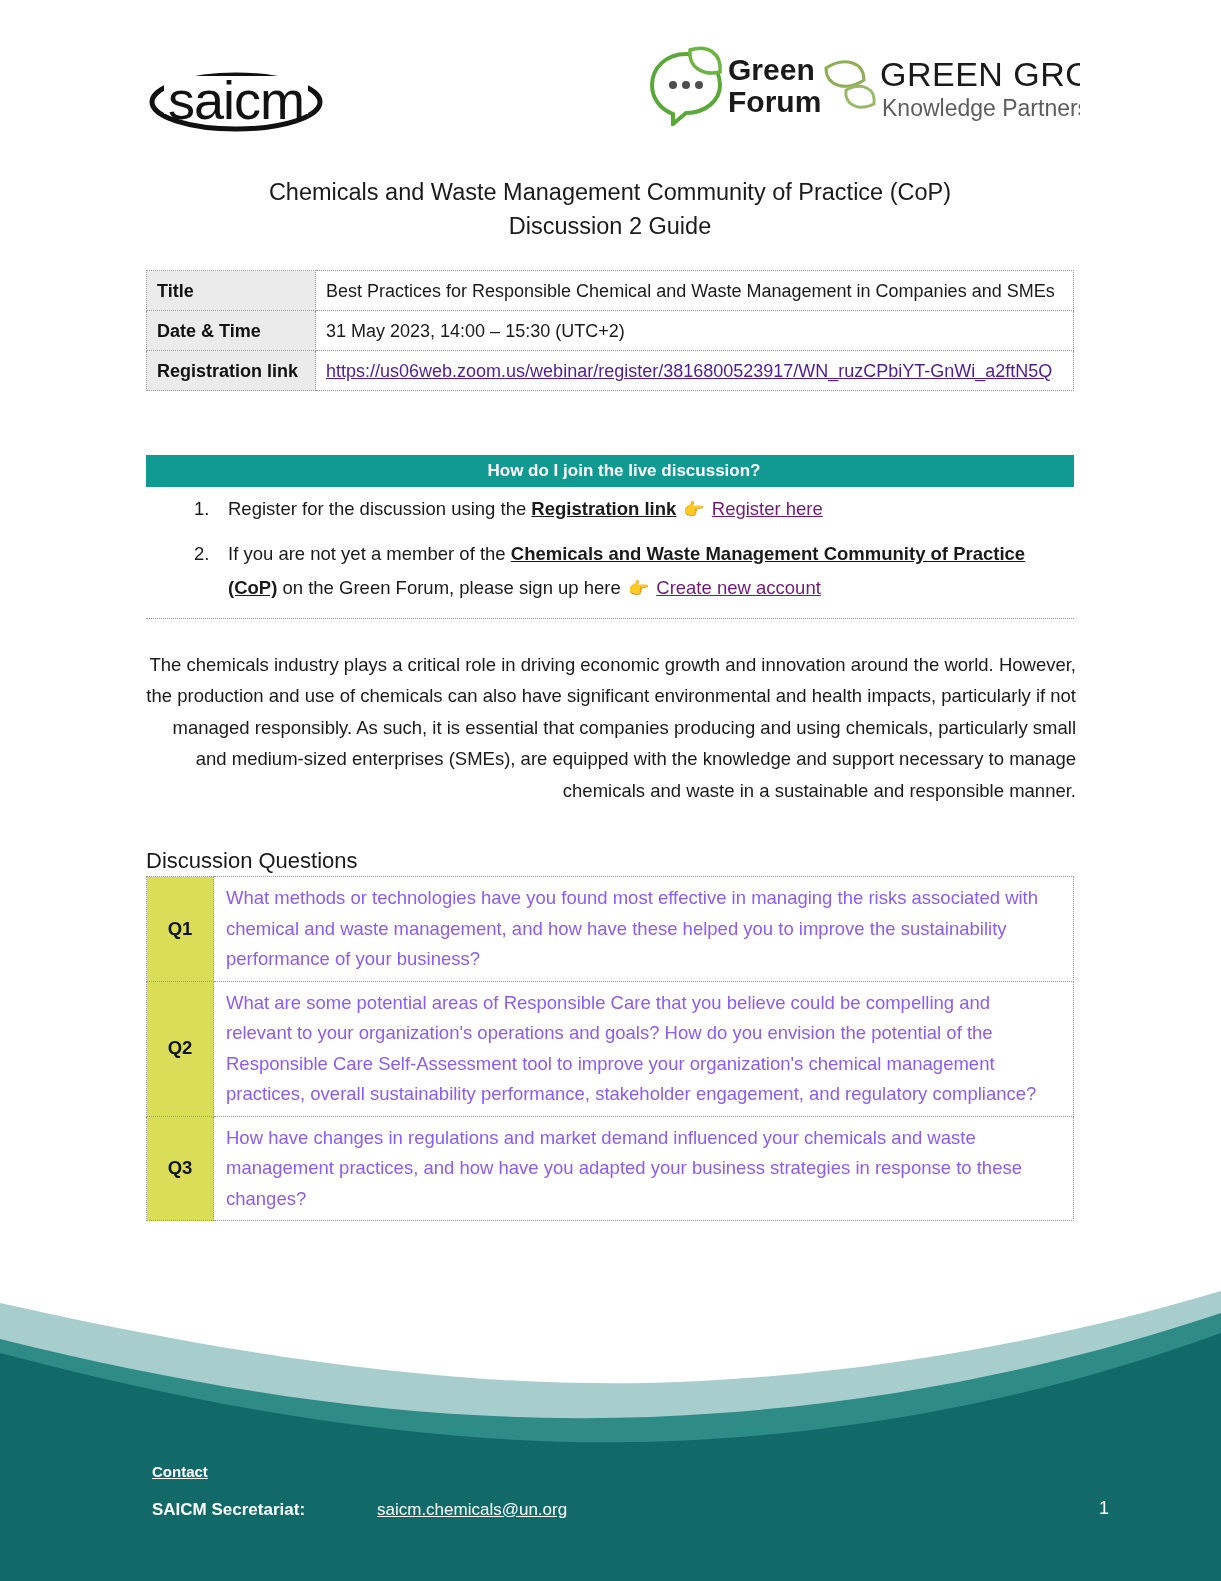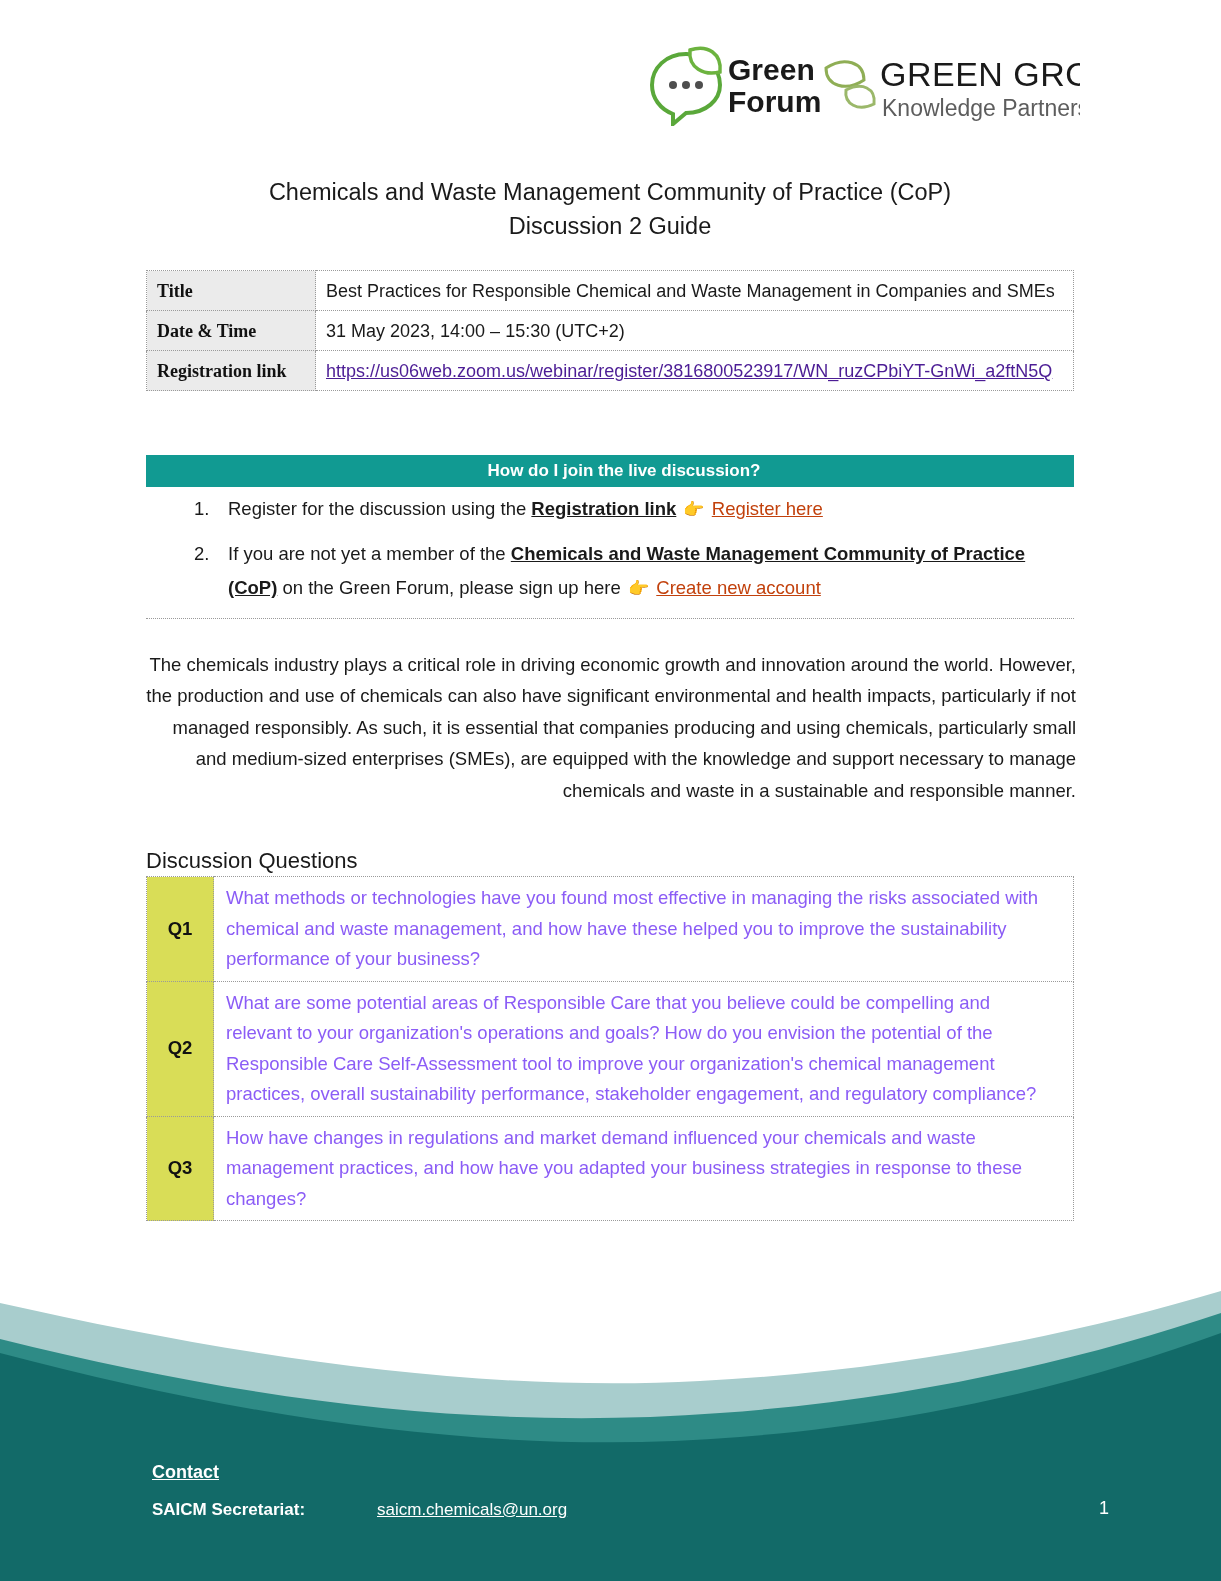--- a/index.html
+++ b/index.html
@@ -76,21 +76,20 @@
     padding: 7px 10px 6px 10px;
     vertical-align: top;
     font-size: 18px;
     line-height: 26px;
   }
   .info-table td.lbl {
     width: 148px;
     background: #ebebeb;
     font-weight: bold;
     color: #111;
-    font-family: Liberation Serif, serif;
   }
   .info-table td.val {
     background: #ffffff;
     color: #1a1a1a;
   }
   .info-table a.url {
     color: #4c1d95;
     word-break: break-all;
   }
 
@@ -129,21 +128,21 @@
   }
   .join-item:last-child { margin-bottom: 2px; }
   .join-num {
     position: absolute;
     left: 48px;
     top: 0;
     font-size: 18.5px;
   }
   .bold-u { font-weight: bold; text-decoration: underline; }
   .link-blue {
-    color: #c2410c;
+    color: #701a75;
     text-decoration: underline;
   }
   .point {
     color: #f0b429;
     font-size: 17px;
     padding: 0 2px;
   }
 
   
   .intro {
@@ -211,21 +210,21 @@
     position: absolute;
     left: 152px;
     bottom: 58px;
     color: #ffffff;
     font-size: 17px;
     line-height: 26px;
   }
   .contact-title {
     font-weight: bold;
     text-decoration: underline;
-    font-size: 18px;
+    font-size: 15px;
     margin-bottom: 12px;
     margin-top: 23px;
   }
   .contact-row { display: flex; }
   .contact-label {
     font-weight: bold;
     width: 225px;
     white-space: nowrap;
   }
   .contact-mail {
@@ -240,20 +239,28 @@
     font-size: 18px;
   }
 </style>
 </head>
 <body>
 
 <div class="page">
 
   <div class="header">
 
+    <div class="logo-saicm">
+      <svg viewBox="0 0 180 72" width="180" height="72" aria-hidden="true">
+        <ellipse cx="90" cy="38" rx="84" ry="27" fill="none" stroke="#111" stroke-width="5"></ellipse>
+        <rect x="18" y="12" width="144" height="26" fill="#ffffff"></rect>
+        <rect x="18" y="40" width="144" height="10" fill="#ffffff"></rect>
+        <text x="90" y="55" text-anchor="middle" font-family="'Liberation Sans', sans-serif" font-size="54" fill="#111" letter-spacing="-1">saicm</text>
+      </svg>
+    </div>
 
     <div class="logo-greenforum">
       <svg viewBox="0 0 180 86" width="180" height="86" aria-hidden="true">
 
         <path d="M44 14 C24 14 10 28 10 45 C10 58 18 69 31 74 L31 84 L44 73 C64 73 78 60 78 45 C78 28 64 14 44 14 Z" fill="none" stroke="#5aa83a" stroke-width="4"></path>
         <circle cx="31" cy="45" r="4" fill="#4e4e4e"></circle>
         <circle cx="44" cy="45" r="4" fill="#4e4e4e"></circle>
         <circle cx="57" cy="45" r="4" fill="#4e4e4e"></circle>
 
         <path d="M48 10 C66 4 80 14 78 32 C62 36 46 28 48 10 Z" fill="#ffffff" stroke="#6cb33f" stroke-width="3.5"></path>

